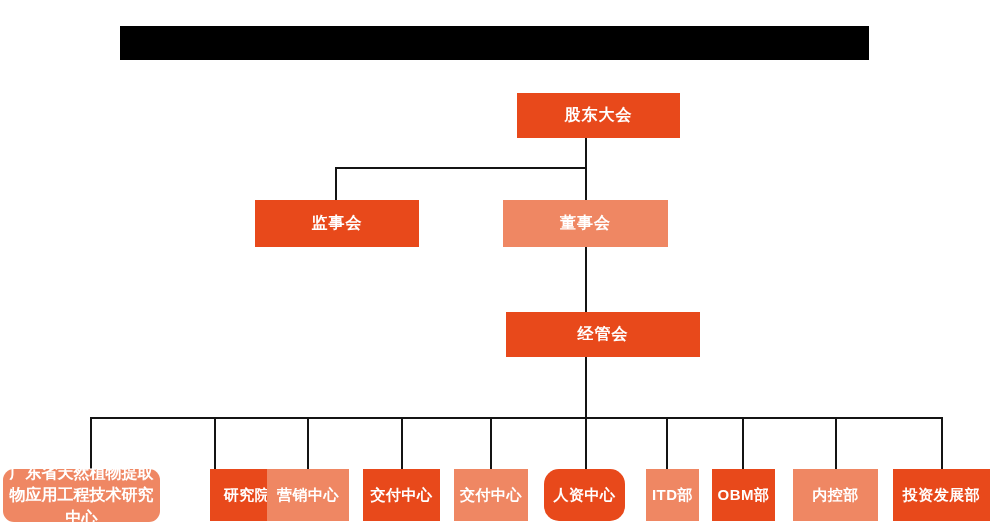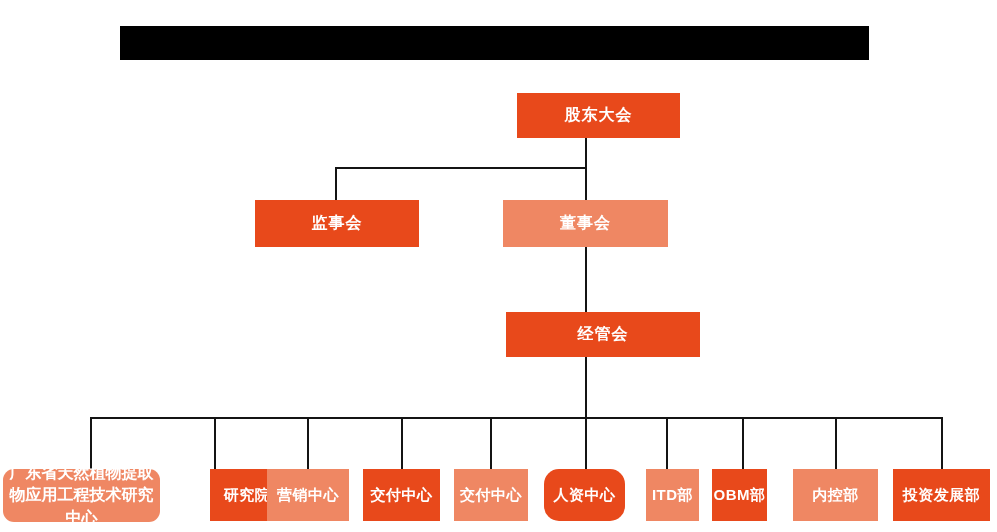--- a/index.html
+++ b/index.html
@@ -75,17 +75,17 @@
 
   <div class="node primary" style="left:506px; top:312px; width:194px; height:45px;">经管会</div>
 
   <div class="node light dept dept-small" style="left:3px; top:469px; width:157px; height:53px;">广东省天然植物提取物应用工程技术研究中心</div>
   <div class="node primary dept" style="left:178px; top:469px; width:74px; height:52px;margin-left:32px;">研究院</div>
   <div class="node light dept" style="left:267px; top:469px; width:82px; height:52px;">营销中心</div>
   <div class="node primary dept" style="left:363px; top:469px; width:77px; height:52px;">交付中心</div>
   <div class="node light dept" style="left:454px; top:469px; width:74px; height:52px;">交付中心</div>
   <div class="node primary dept" style="left:544px; top:469px; width:81px; height:52px;border-radius:15px;">人资中心</div>
   <div class="node light dept" style="left:646px; top:469px; width:53px; height:52px;">ITD部</div>
-  <div class="node primary dept" style="left:712px; top:469px; width:55px; height:52px;">OBM部</div>
+  <div class="node primary dept" style="left:712px; top:469px; width:63px; height:52px;">OBM部</div>
   <div class="node light dept" style="left:793px; top:469px; width:85px; height:52px;">内控部</div>
   <div class="node primary dept" style="left:893px; top:469px; width:97px; height:52px;">投资发展部</div>
 
 </div>
 
 </body></html>

